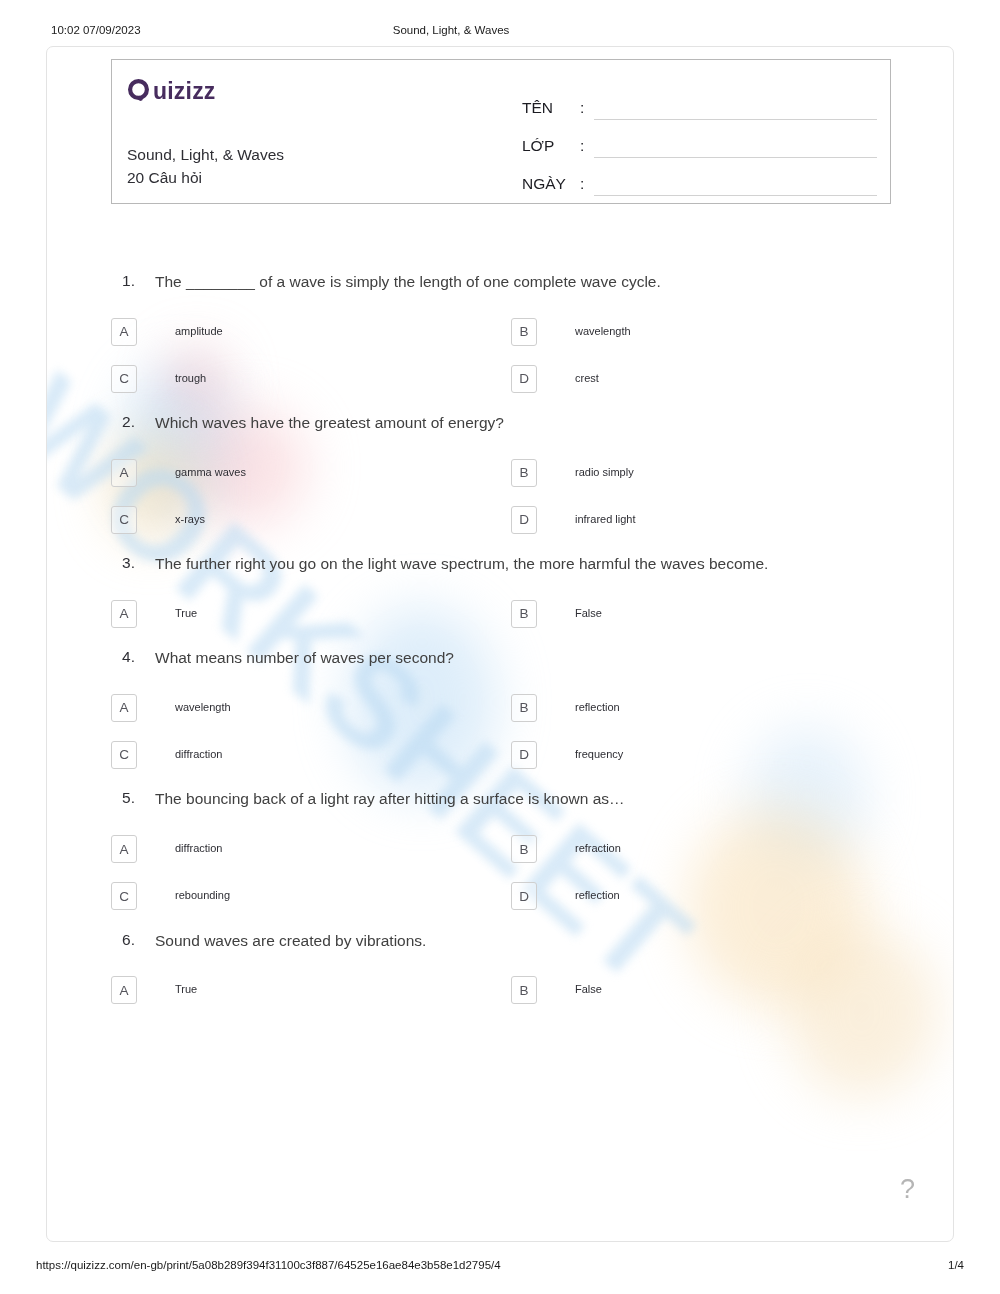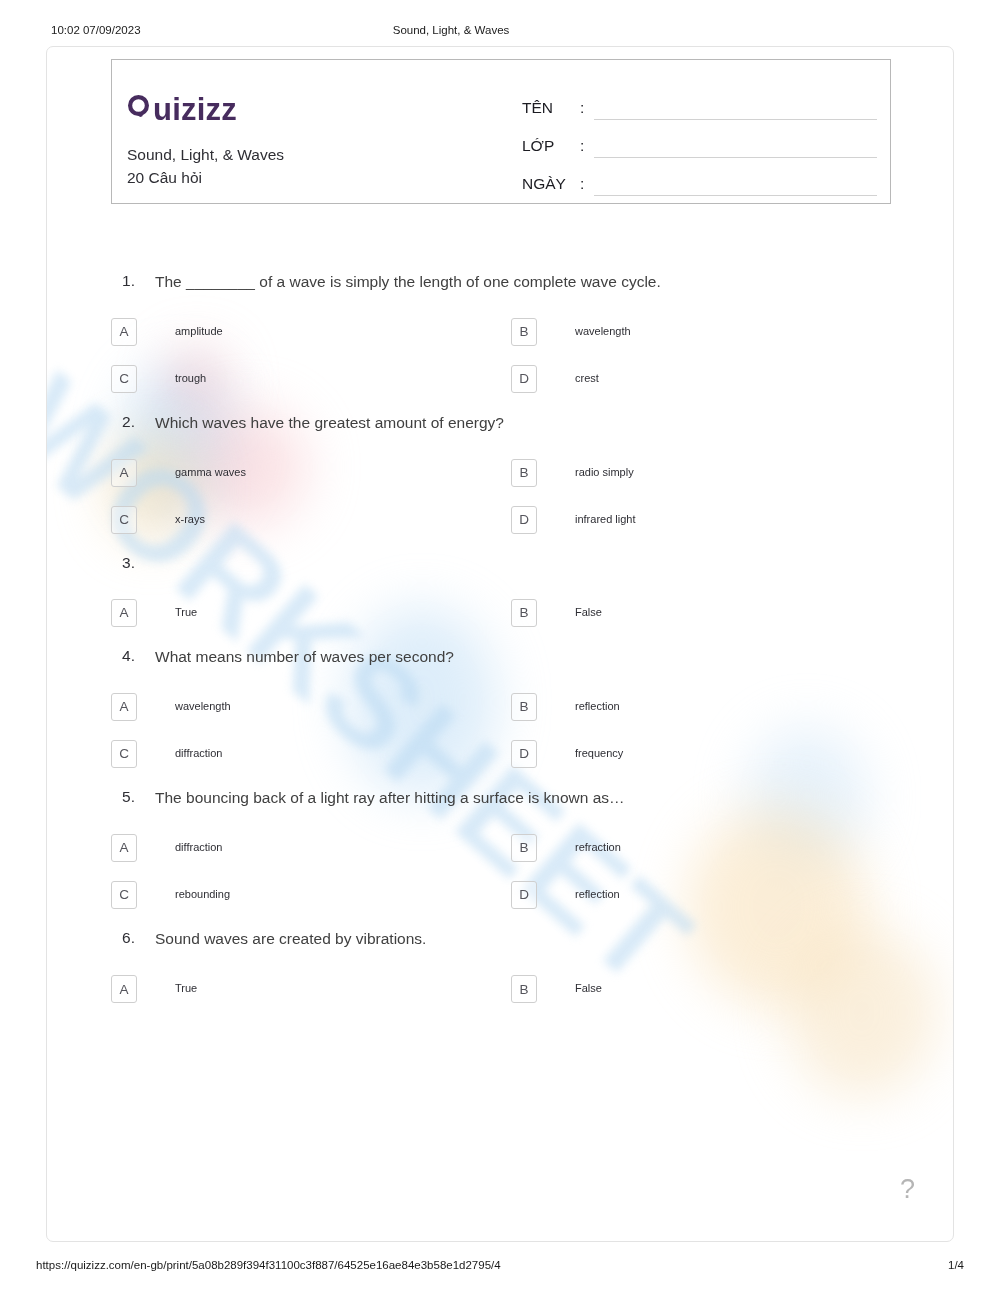--- a/index.html
+++ b/index.html
@@ -136,28 +136,28 @@
     top: 12px;
     width: 780px;
     height: 145px;
     border: 1px solid #b8b8b8;
     box-sizing: border-box;
     background: transparent;
   }
   .logo {
     position: absolute;
     left: 15px;
-    top: 34px;
-    font-size: 31px;
+    top: 18px;
+    font-size: 23px;
     font-weight: 700;
     letter-spacing: -0.2px;
     color: #472c5e;
     line-height: 1;
     display: flex;
-    align-items: flex-start;
+    align-items: flex-end;
   }
   .logo-q {
     position: relative;
     display: inline-block;
     width: 25px;
     height: 25px;
     margin-right: 1px;
   }
   .logo-q svg { display: block; }
   .logo-rest { font-weight: 700; letter-spacing: .2px; }
@@ -396,20 +396,21 @@
             <div class="option">
               <span class="opt-letter">D</span>
               <span class="opt-text">infrared light</span>
             </div>
           </div>
           <div class="q-gap"></div>
         </div>
         <div class="question">
           <div class="q-head">
             <div class="q-num">3.</div>
+            <div class="q-text">The further right you go on the light wave spectrum, the more harmful the waves become.</div>
           </div>
           <div class="options">
             <div class="option">
               <span class="opt-letter">A</span>
               <span class="opt-text">True</span>
             </div>
             <div class="option">
               <span class="opt-letter">B</span>
               <span class="opt-text">False</span>
             </div>

